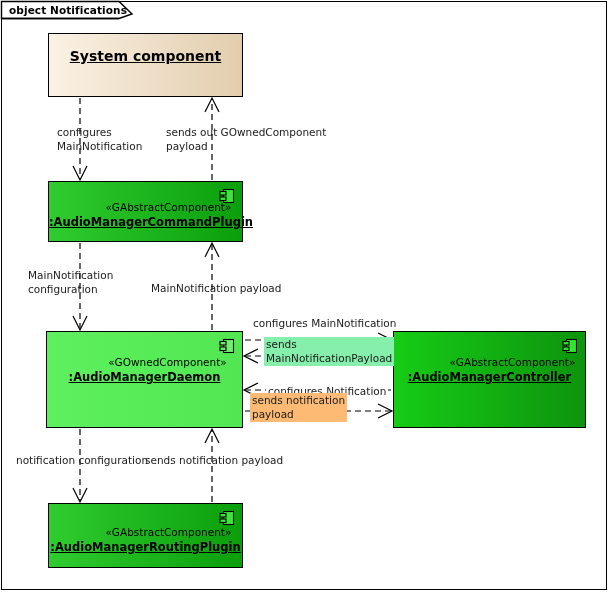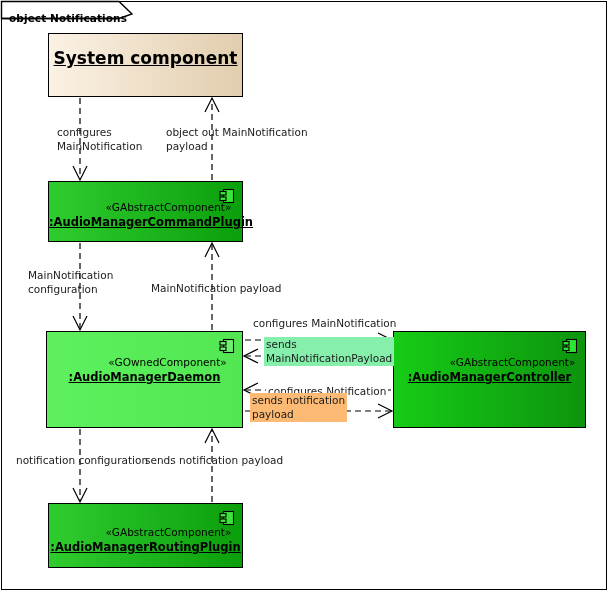--- a/index.html
+++ b/index.html
@@ -28,21 +28,21 @@
     box-sizing: border-box;
   }
   .tab-shape {
     position: absolute;
     left: 0;
     top: 0;
   }
   .tab-label {
     position: absolute;
     left: 9px;
-    top: 12px;
+    top: 4px;
     font-size: 10.5px;
     font-weight: bold;
     color: #000000;
     white-space: nowrap;
     letter-spacing: 0.1px;
   }
 
   
   .node {
     position: absolute;
@@ -72,21 +72,21 @@
     margin-left: 46px;
   }
   .inst {
     font-size: 11.5px;
     font-weight: bold;
     color: #000000;
     text-decoration: underline;
     white-space: nowrap;
   }
   .title-plain {
-    font-size: 17px;
+    font-size: 14px;
     font-weight: bold;
     color: #000000;
     text-decoration: underline;
     white-space: nowrap;
   }
 
   
   .comp-icon {
     position: absolute;
     right: 7px;
@@ -227,21 +227,21 @@
       <path d="M 205,443 L 212,429 L 219,443" fill="none" stroke="#000000" stroke-width="1.2"></path>
     </g>
   </svg>
 
   <div class="lbl" style="left:27px; top:125px;margin-left:30px;">
     <div>configures</div>
     <div>MainNotification</div>
   </div>
 
   <div class="lbl" style="left:166px; top:125px;">
-    <div>object out MainNotification</div>
+    <div>sends out GOwnedComponent</div>
     <div>payload</div>
   </div>
 
   <div class="lbl" style="left:28px; top:268px;">
     <div>MainNotification</div>
     <div>configuration</div>
   </div>
 
   <div class="lbl" style="left:253px; top:316px;">
     <div>configures MainNotification</div>

